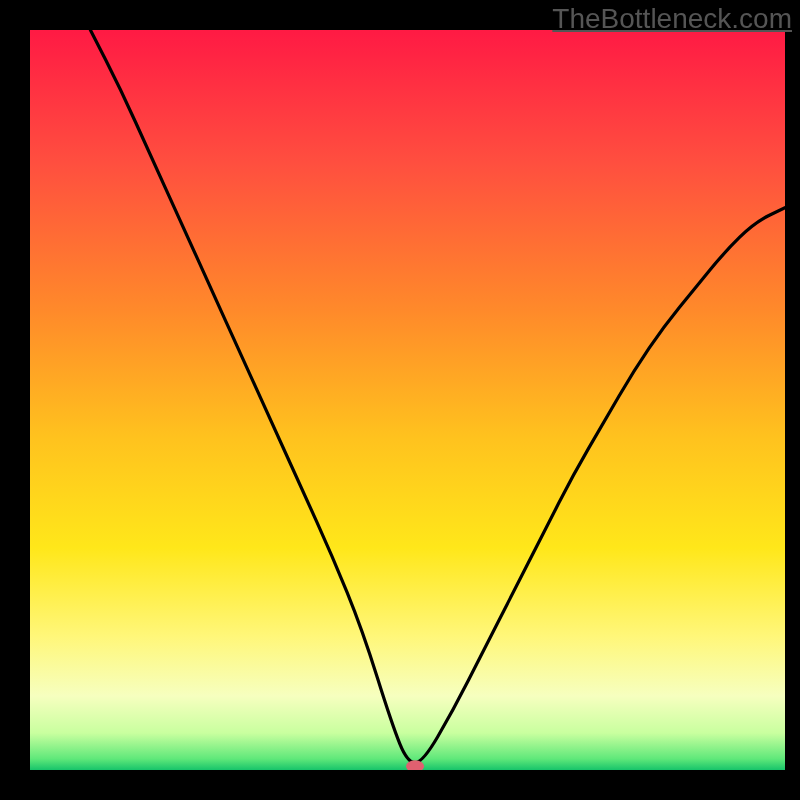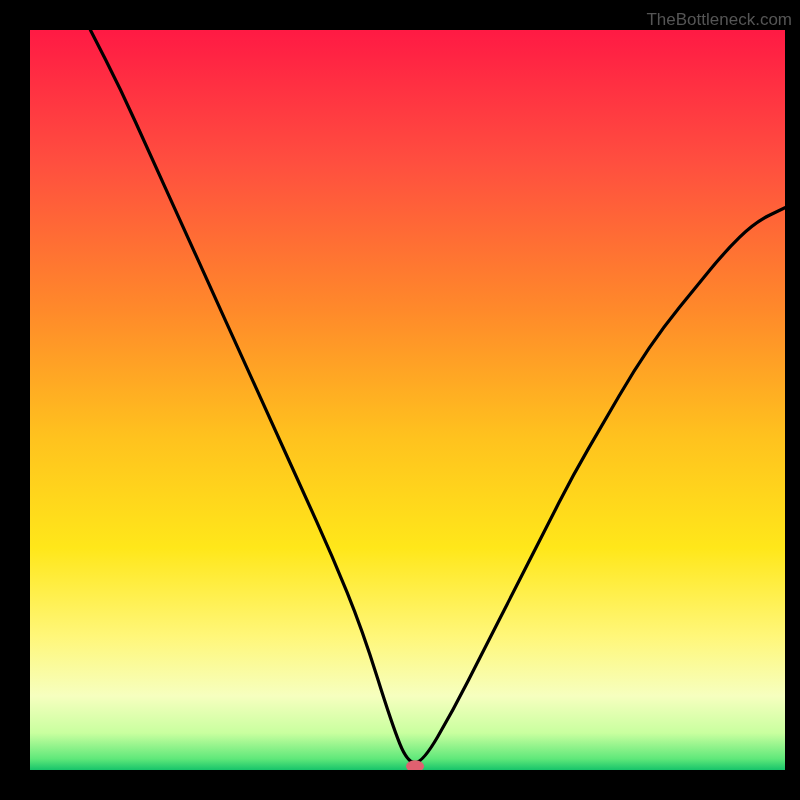--- a/index.html
+++ b/index.html
@@ -6,25 +6,26 @@
     margin: 0;
     padding: 0;
     width: 800px;
     height: 800px;
     background: #000;
     overflow: hidden;
     font-family: Arial, sans-serif;
   }
   .watermark {
     position: absolute;
-    top: 10px;
+    top: 3px;
     right: 8px;
     color: #555;
-    font-size: 17px;
+    font-size: 28px;
     z-index: 10;
+    text-decoration: underline;
   }
   .plot-frame {
     position: absolute;
     left: 30px;
     top: 30px;
     width: 755px;
     height: 740px;
     background: #000;
   }
   .plot-area {

